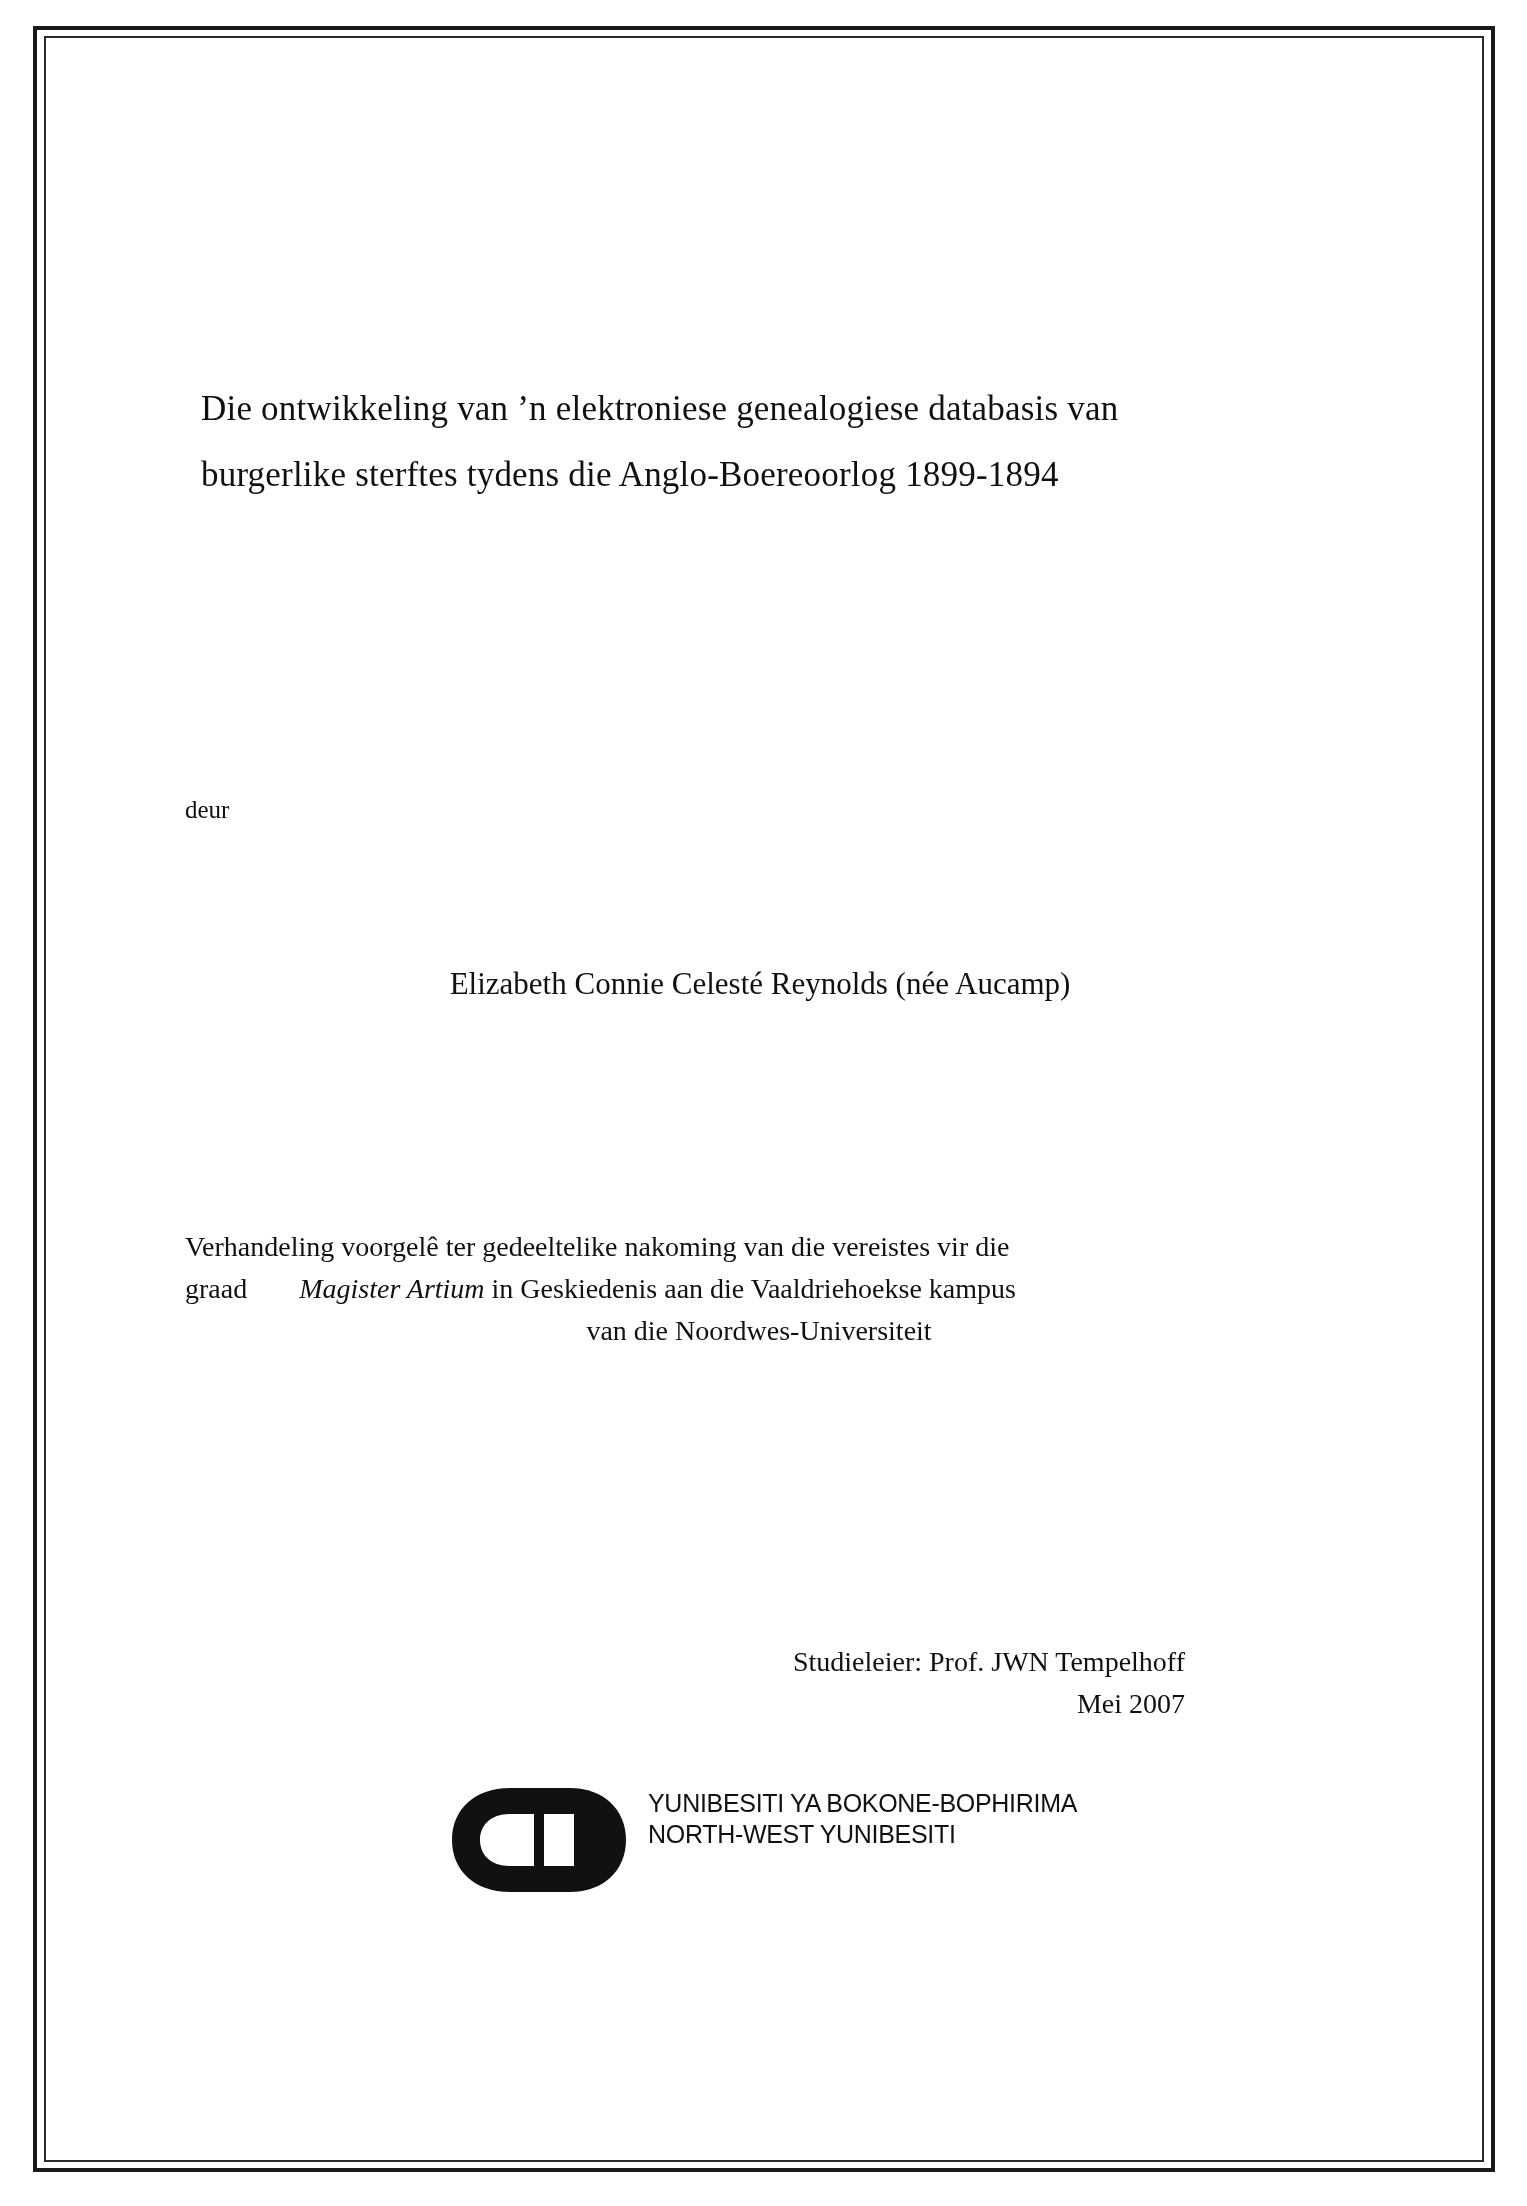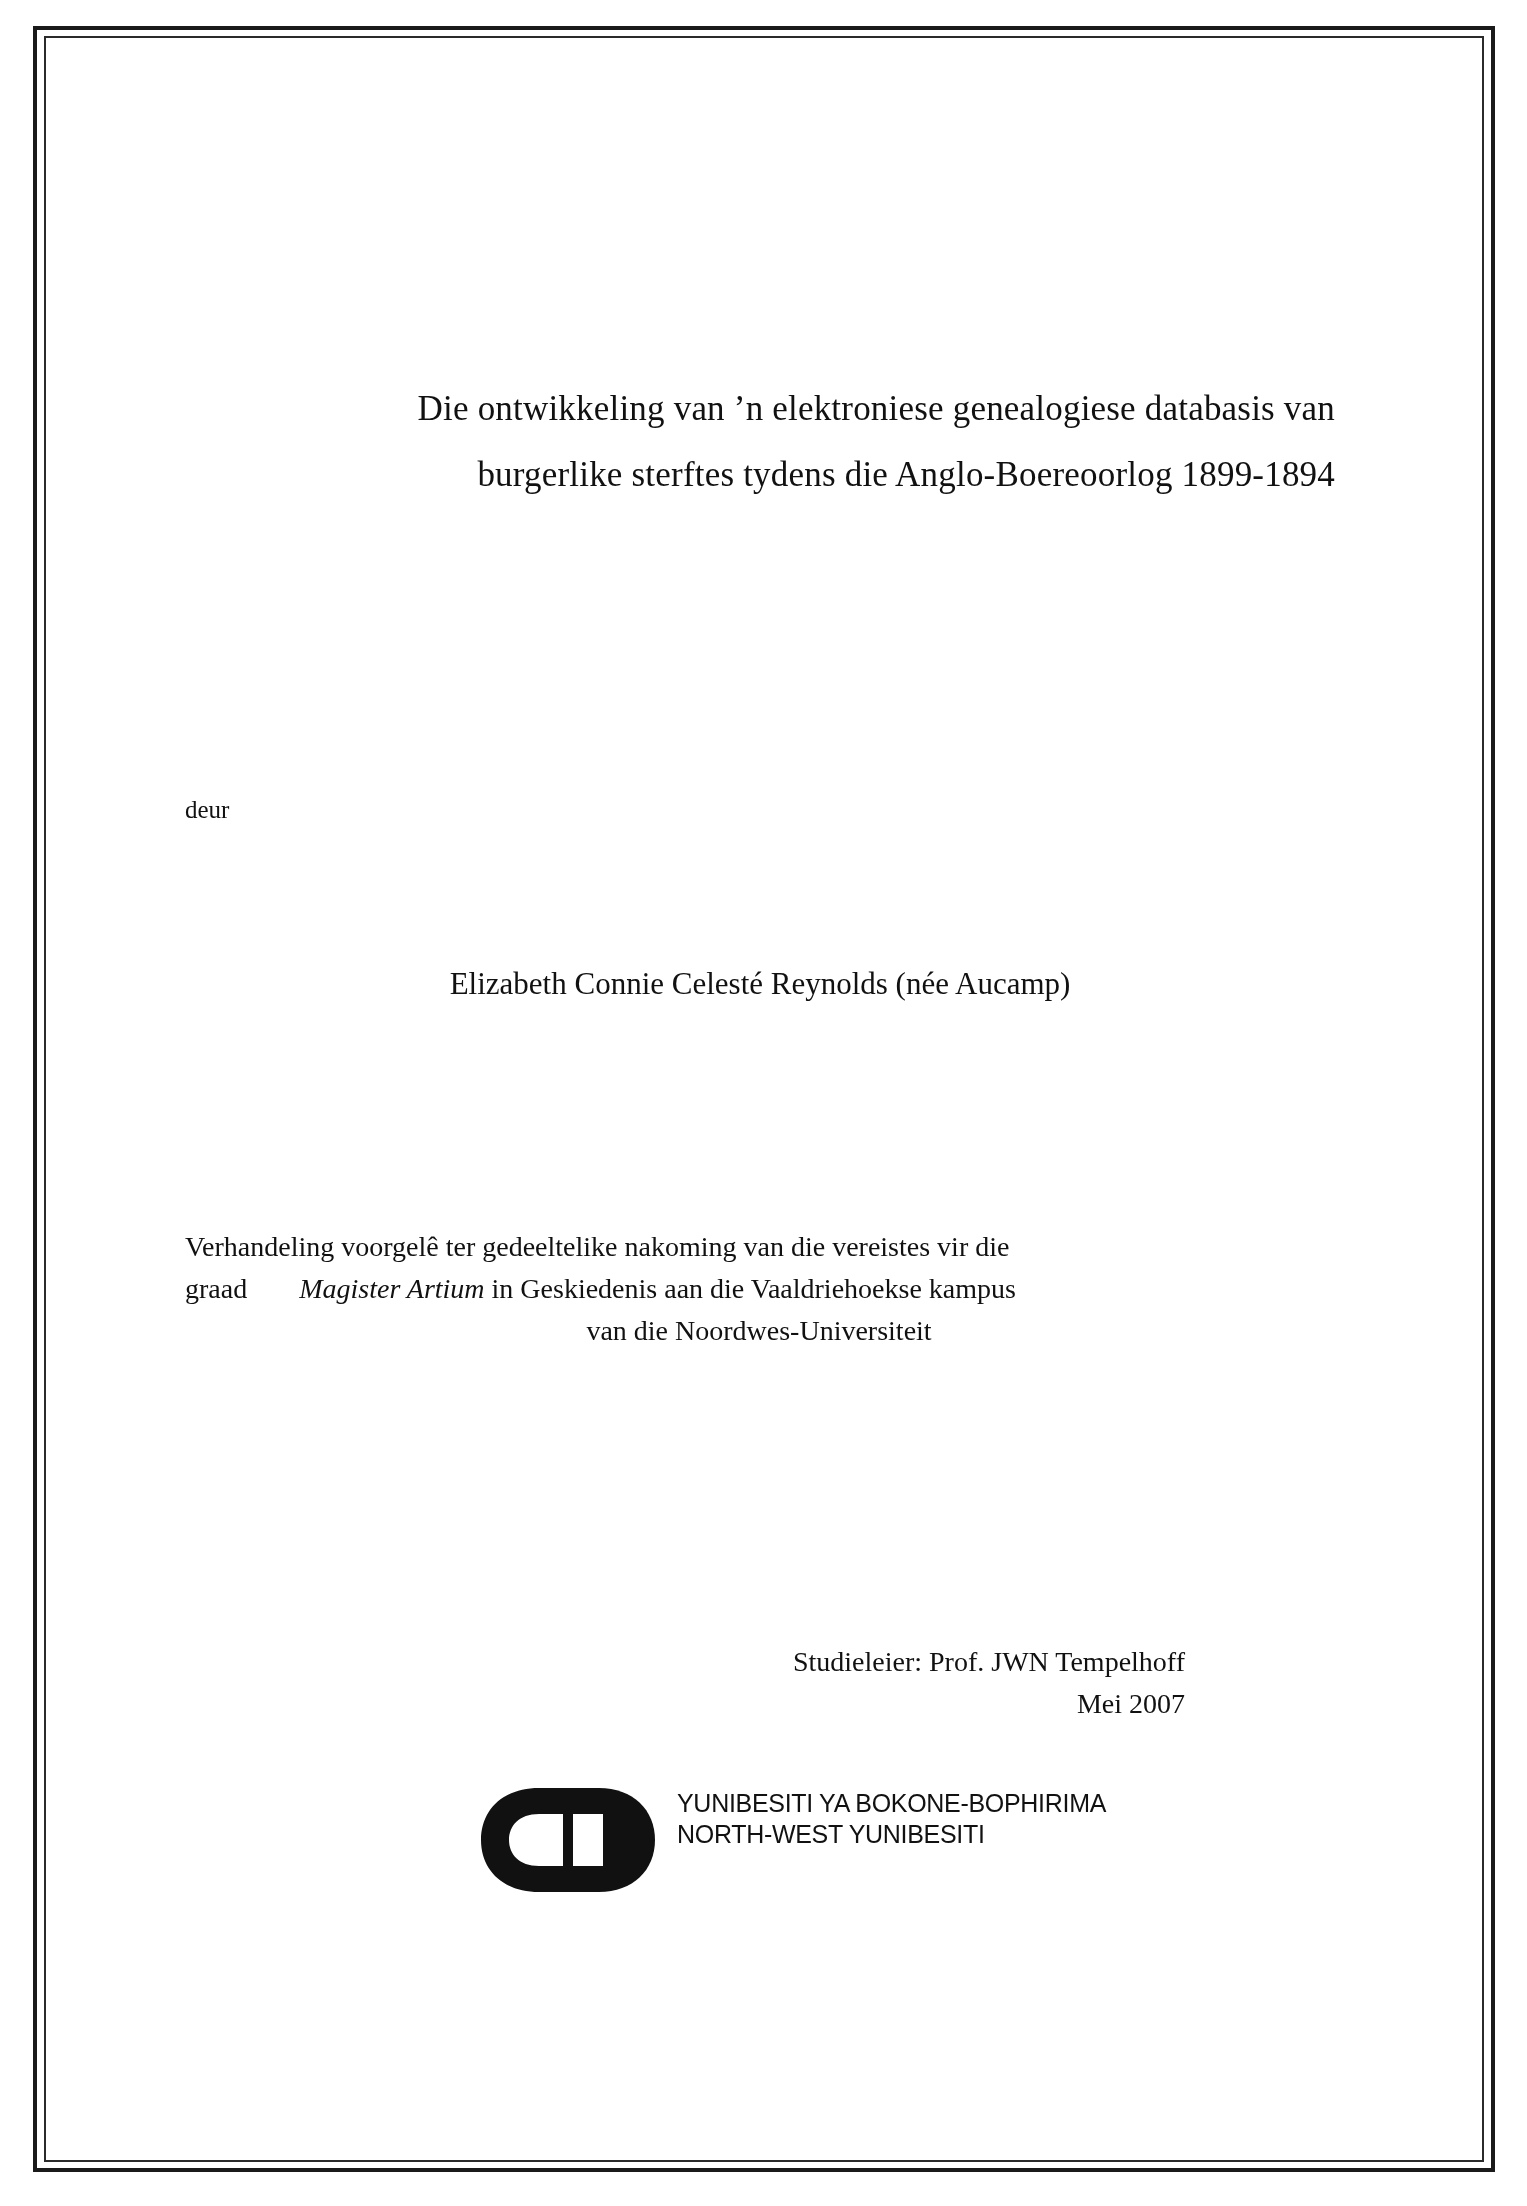--- a/index.html
+++ b/index.html
@@ -51,23 +51,23 @@
     position: absolute;
     left: 185px;
     top: 36px;
     width: 1150px;
     height: 2126px;
   }
 
   .title-block {
     position: absolute;
     top: 340px;
-    left: 0;
+    left: 16px;
     width: 1150px;
-    text-align: right;
+    text-align: left;
   }
   .title-line {
     font-size: 35px;
     line-height: 66px;
     letter-spacing: 0.2px;
   }
 
   .deur {
     position: absolute;
     top: 760px;
@@ -110,21 +110,21 @@
     width: 1000px;
     font-size: 28px;
     line-height: 42px;
     text-align: right;
   }
 
   
   .logo-area {
     position: absolute;
     top: 1740px;
-    left: 292px;
+    left: 263px;
     width: 640px;
     height: 130px;
   }
   .logo-mark {
     position: absolute;
     left: 0;
     top: 8px;
     width: 190px;
     height: 112px;
   }

